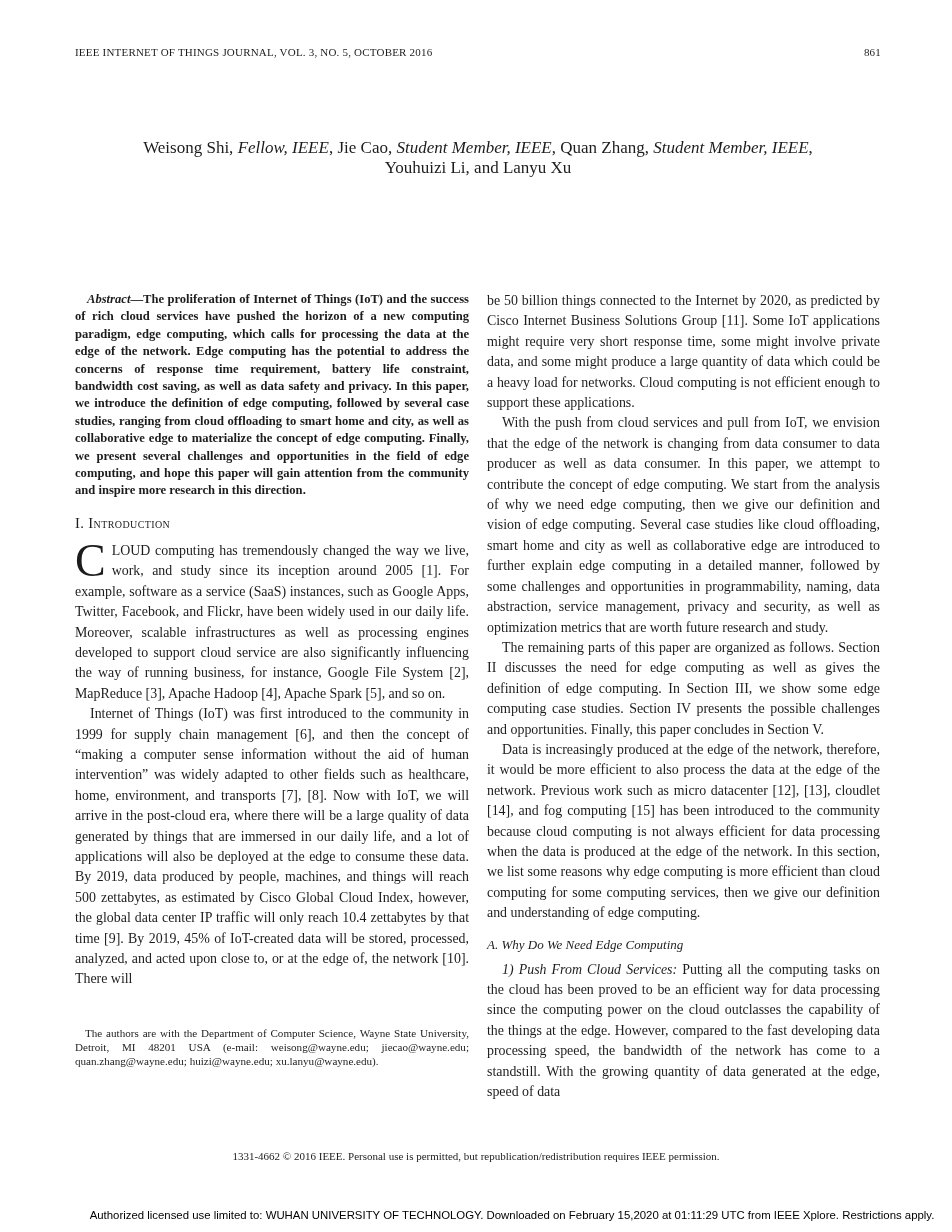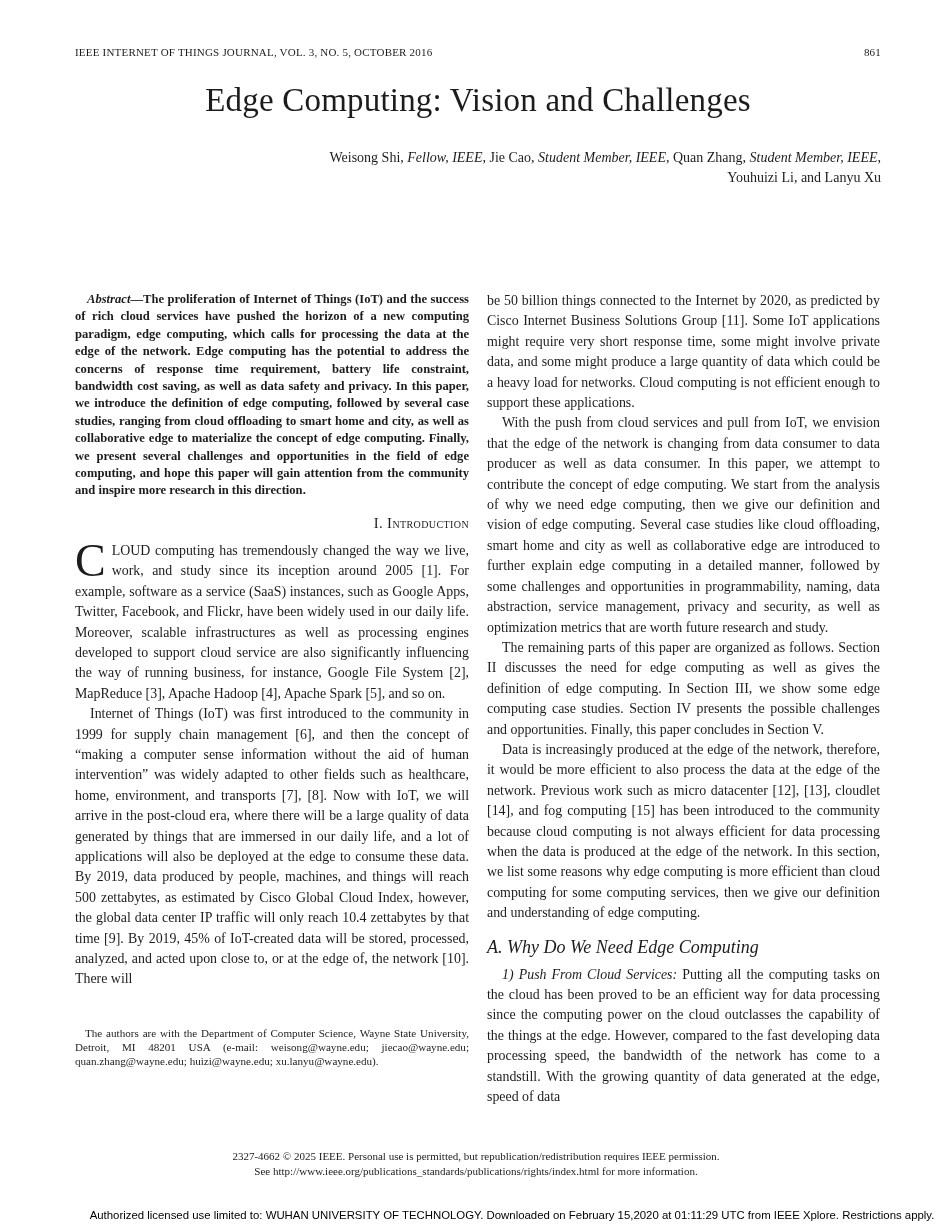--- a/index.html
+++ b/index.html
@@ -16,42 +16,42 @@
     position:absolute;top:46px;left:75px;width:806px;
     display:flex;justify-content:space-between;
     font-size:11px;letter-spacing:.2px;
   }
   .paper-title{
     position:absolute;top:82px;left:75px;width:806px;
     text-align:center;font-size:33px;font-weight:400;margin:0;
     letter-spacing:.2px;
   }
   .byline{
-    position:absolute;top:148px;left:75px;width:806px;
-    text-align:right;font-size:14px;line-height:19.5px;
+    position:absolute;top:138px;left:75px;width:806px;
+    text-align:center;font-size:17px;line-height:19.5px;
   }
   .col{position:absolute;top:248px;width:394px;margin-top:43px;}
   .col-left{left:75px;}
   .col-right{left:487px;width:393px;}
   .col p{
     margin:0;font-size:13.9px;line-height:20.4px;
     text-align:justify;text-indent:15px;
   }
   .col p.noindent{text-indent:0;}
   p.abstract{
     font-size:12.6px !important;line-height:17.4px !important;
     font-weight:bold;text-indent:12px !important;
   }
   p.index-terms{margin-top:9px !important;}
   h2.section-heading{
     font-size:14.6px;font-weight:400;font-variant:small-caps;
-    text-align:right;margin:15px 0 9px;letter-spacing:.4px;
+    text-align:left;margin:15px 0 9px;letter-spacing:.4px;
   }
   h3.subsection-heading{
-    font-size:18px;font-weight:400;font-style:italic;
+    font-size:13px;font-weight:400;font-style:italic;
     margin:13px 0 7px;text-align:left;
   }
   .dropcap{
     float:left;font-size:46px;line-height:36px;
     padding:2px 6px 0 0;
   }
   .rt-i{font-style:italic;}
   .rt-b{font-weight:bold;}
   .rt-bi{font-weight:bold;font-style:italic;}
   .footnotes{
@@ -73,21 +73,20 @@
 </head>
 <body>
 
 <div class="page">
 
   <header class="page-header">
     <span>IEEE INTERNET OF THINGS JOURNAL, VOL. 3, NO. 5, OCTOBER 2016</span>
     <span>861</span>
   </header>
 
-  <h1 class="paper-title">Edge Computing: Vision and Challenges</h1>
 
   <div class="byline">
     <div><span>Weisong Shi, </span><span class="rt-i">Fellow, IEEE</span><span>, Jie Cao, </span><span class="rt-i">Student Member, IEEE</span><span>, Quan Zhang, </span><span class="rt-i">Student Member, IEEE</span><span>,</span></div>
     <div>Youhuizi Li, and Lanyu Xu</div>
   </div>
 
   <div class="col col-left">
     <p class="abstract noindent"><span class="rt-bi">Abstract</span><span class="rt-b">—The proliferation of Internet of Things (IoT) and the success of rich cloud services have pushed the horizon of a new computing paradigm, edge computing, which calls for processing the data at the edge of the network. Edge computing has the potential to address the concerns of response time requirement, battery life constraint, bandwidth cost saving, as well as data safety and privacy. In this paper, we introduce the definition of edge computing, followed by several case studies, ranging from cloud offloading to smart home and city, as well as collaborative edge to materialize the concept of edge computing. Finally, we present several challenges and opportunities in the field of edge computing, and hope this paper will gain attention from the community and inspire more research in this direction.</span></p>
 
     <h2 class="section-heading">I. Introduction</h2>
@@ -106,19 +105,18 @@
     <p>With the push from cloud services and pull from IoT, we envision that the edge of the network is changing from data consumer to data producer as well as data consumer. In this paper, we attempt to contribute the concept of edge computing. We start from the analysis of why we need edge computing, then we give our definition and vision of edge computing. Several case studies like cloud offloading, smart home and city as well as collaborative edge are introduced to further explain edge computing in a detailed manner, followed by some challenges and opportunities in programmability, naming, data abstraction, service management, privacy and security, as well as optimization metrics that are worth future research and study.</p>
     <p>The remaining parts of this paper are organized as follows. Section II discusses the need for edge computing as well as gives the definition of edge computing. In Section III, we show some edge computing case studies. Section IV presents the possible challenges and opportunities. Finally, this paper concludes in Section V.</p>
 
     <p>Data is increasingly produced at the edge of the network, therefore, it would be more efficient to also process the data at the edge of the network. Previous work such as micro datacenter [12], [13], cloudlet [14], and fog computing [15] has been introduced to the community because cloud computing is not always efficient for data processing when the data is produced at the edge of the network. In this section, we list some reasons why edge computing is more efficient than cloud computing for some computing services, then we give our definition and understanding of edge computing.</p>
 
     <h3 class="subsection-heading">A. Why Do We Need Edge Computing</h3>
     <p><span class="rt-i">1) Push From Cloud Services: </span><span>Putting all the computing tasks on the cloud has been proved to be an efficient way for data processing since the computing power on the cloud outclasses the capability of the things at the edge. However, compared to the fast developing data processing speed, the bandwidth of the network has come to a standstill. With the growing quantity of data generated at the edge, speed of data</span></p>
   </div>
 
   <footer class="page-footer">
-    <div>2327-4662 © 2025 IEEE. Personal use is permitted, but republication/redistribution requires IEEE permission.</div>
-    <div>See http://www.ieee.org/publications_standards/publications/rights/index.html for more information.</div>
+    <div>1331-4662 © 2016 IEEE. Personal use is permitted, but republication/redistribution requires IEEE permission.</div>
   </footer>
 
   <div class="license-banner">Authorized licensed use limited to: WUHAN UNIVERSITY OF TECHNOLOGY. Downloaded on February 15,2020 at 01:11:29 UTC from IEEE Xplore.  Restrictions apply.</div>
 
 </div>
 
 </body></html>

